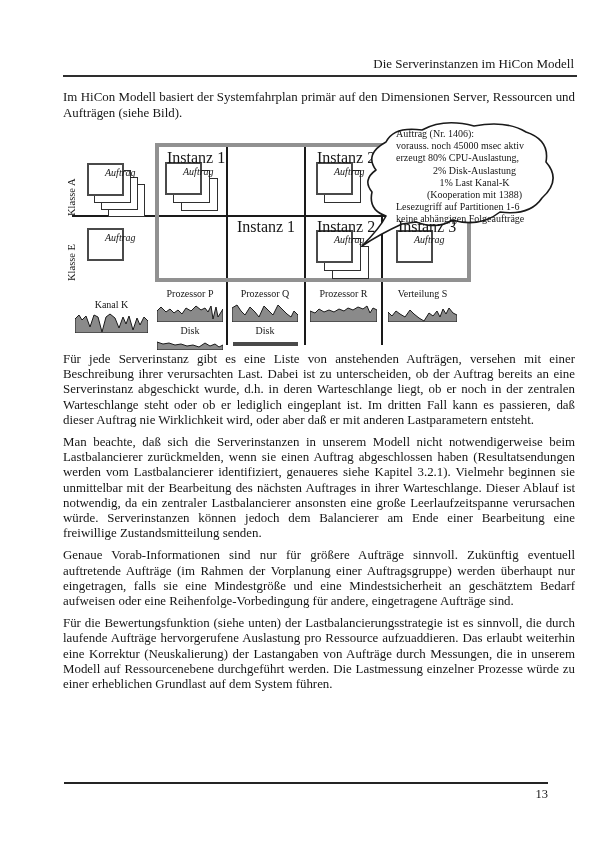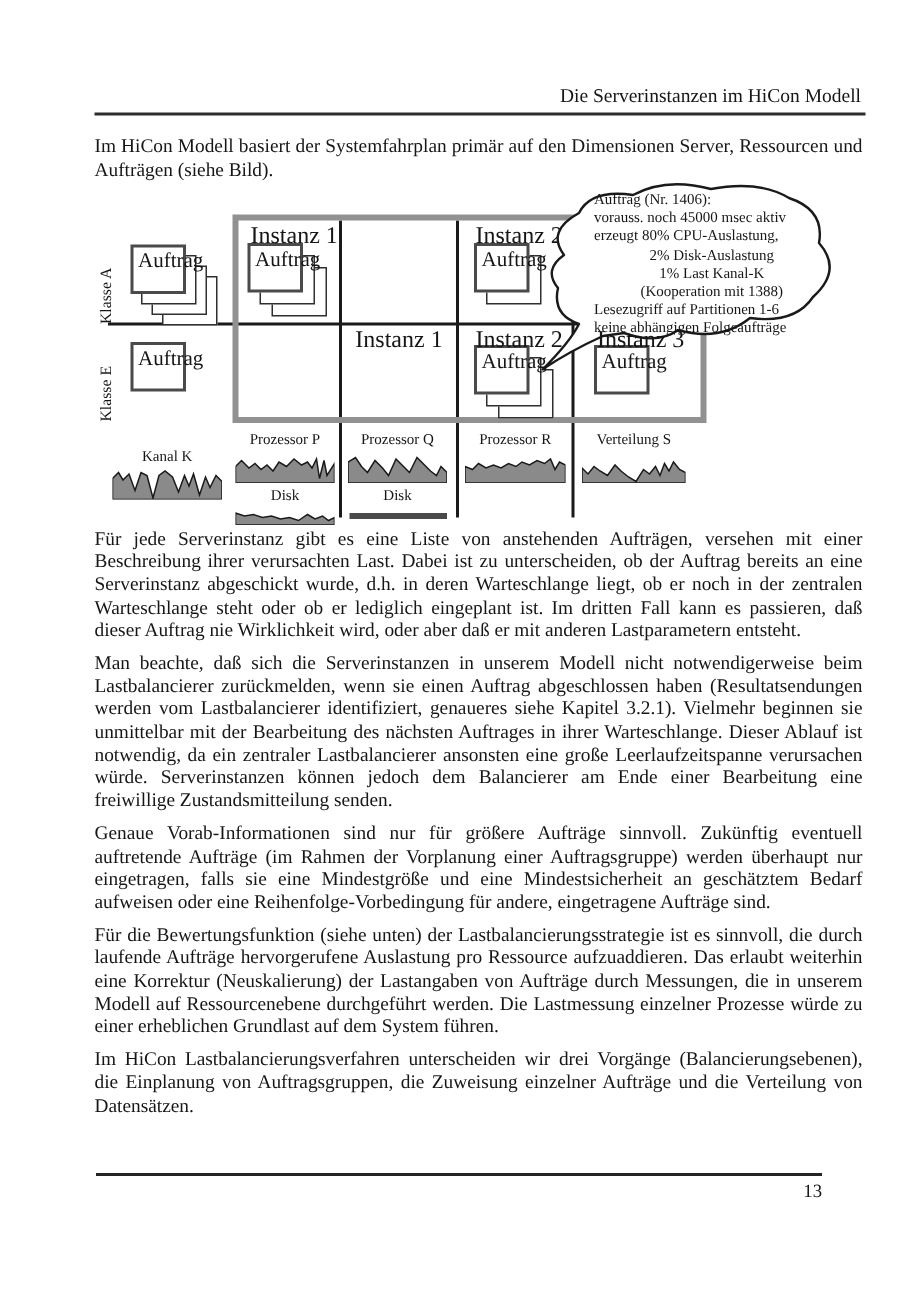--- a/index.html
+++ b/index.html
@@ -24,21 +24,21 @@
   .vline{width:2px;top:147px;height:198px;}
   .hline{left:72px;top:215px;width:395px;height:2px;}
   .grid-border{left:155px;top:143px;width:316px;height:139px;border:4.5px solid #919191;
     box-sizing:border-box;background:transparent;z-index:2;}
   .vlabel{transform-origin:0 0;transform:rotate(-90deg);font-size:10.5px;white-space:nowrap;z-index:1;}
   .cell-label{font-size:16px;white-space:nowrap;z-index:4;}
   .cell-label.ctr{text-align:center;}
   .stack{z-index:3;}
   .layer{position:absolute;width:37px;height:33px;background:#fff;border:1.6px solid #2f2f2f;box-sizing:border-box;}
   .layer.front{border:2px solid #4a4a4a;}
-  .job-label{font-size:14px;display:block;padding:2px 0 0 3px;white-space:nowrap;}
+  .job-label{font-size:10px;display:block;padding:2px 0 0 16px;white-space:nowrap;font-style:italic;}
   .res-label{font-size:10px;text-align:center;white-space:nowrap;z-index:4;}
   .wave{z-index:4;}
   .disk-bar{left:233px;top:342px;width:65px;height:3.5px;background:#4a4a4a;z-index:4;}
   
   .bubble-svg{left:350px;top:118px;z-index:5;}
   .bubble-text{left:396px;top:128px;width:157px;z-index:6;}
   .bubble-text div{font-size:10px;line-height:12.2px;white-space:nowrap;}
   .bubble-text div.ctr{text-align:center;}
   .z7{z-index:7;}
 </style>
@@ -159,17 +159,16 @@
   </svg>
   <div class="abs disk-bar"></div>
 
 </div>
 
 <div class="abs paras">
   <p>Für jede Serverinstanz gibt es eine Liste von anstehenden Aufträgen, versehen mit einer Beschreibung ihrer verursachten Last. Dabei ist zu unterscheiden, ob der Auftrag bereits an eine Serverinstanz abgeschickt wurde, d.h. in deren Warteschlange liegt, ob er noch in der zentralen Warteschlange steht oder ob er lediglich eingeplant ist. Im dritten Fall kann es passieren, daß dieser Auftrag nie Wirklichkeit wird, oder aber daß er mit anderen Lastparametern entsteht.</p>
   <p>Man beachte, daß sich die Serverinstanzen in unserem Modell nicht notwendigerweise beim Lastbalancierer zurückmelden, wenn sie einen Auftrag abgeschlossen haben (Resultatsendungen werden vom Lastbalancierer identifiziert, genaueres siehe Kapitel 3.2.1). Vielmehr beginnen sie unmittelbar mit der Bearbeitung des nächsten Auftrages in ihrer Warteschlange. Dieser Ablauf ist notwendig, da ein zentraler Lastbalancierer ansonsten eine große Leerlaufzeitspanne verursachen würde. Serverinstanzen können jedoch dem Balancierer am Ende einer Bearbeitung eine freiwillige Zustandsmitteilung senden.</p>
   <p>Genaue Vorab-Informationen sind nur für größere Aufträge sinnvoll. Zukünftig eventuell auftretende Aufträge (im Rahmen der Vorplanung einer Auftragsgruppe) werden überhaupt nur eingetragen, falls sie eine Mindestgröße und eine Mindestsicherheit an geschätztem Bedarf aufweisen oder eine Reihenfolge-Vorbedingung für andere, eingetragene Aufträge sind.</p>
   <p>Für die Bewertungsfunktion (siehe unten) der Lastbalancierungsstrategie ist es sinnvoll, die durch laufende Aufträge hervorgerufene Auslastung pro Ressource aufzuaddieren. Das erlaubt weiterhin eine Korrektur (Neuskalierung) der Lastangaben von Aufträge durch Messungen, die in unserem Modell auf Ressourcenebene durchgeführt werden. Die Lastmessung einzelner Prozesse würde zu einer erheblichen Grundlast auf dem System führen.</p>
-  <p>Im HiCon Lastbalancierungsverfahren unterscheiden wir drei Vorgänge (Balancierungsebenen), die Einplanung von Auftragsgruppen, die Zuweisung einzelner Aufträge und die Verteilung von Datensätzen.</p>
 </div>
 
 <div class="abs footer-rule"></div>
 <div class="abs page-number">13</div>
 
 </body></html>

